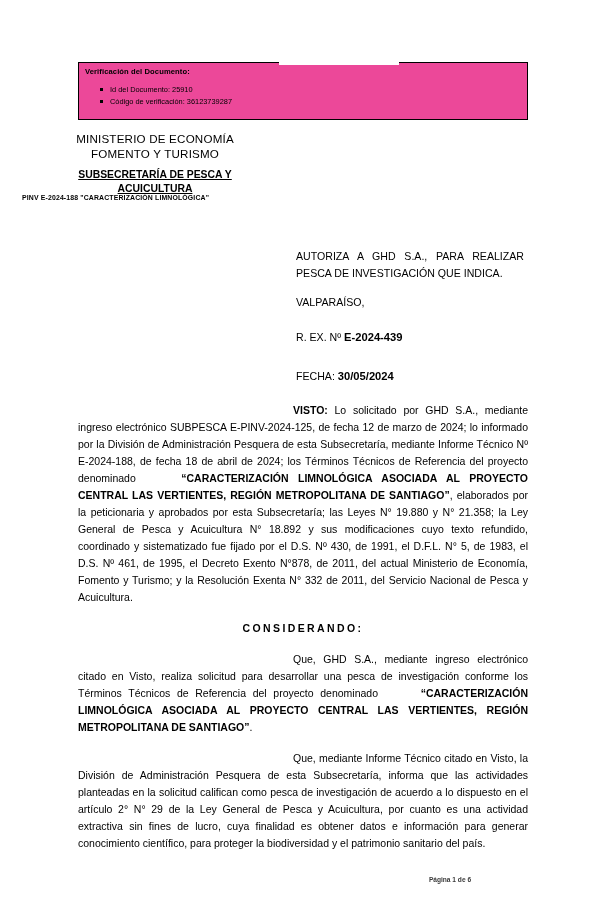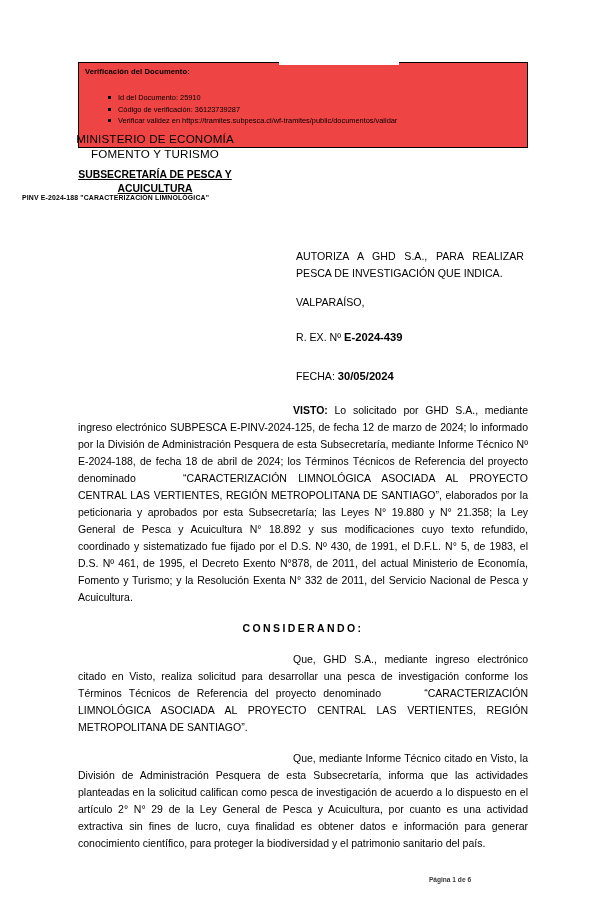--- a/index.html
+++ b/index.html
@@ -27,41 +27,41 @@
 
   
   .verif-box {
     position: absolute;
     left: 78px;
     top: 62px;
     width: 450px;
     box-sizing: border-box;
     border: 1.5px solid #000;
     padding: 4px 6px 5px 6px;
-    background: #ef4444;
+    background: #ec4899;
   }
   .verif-box::before {
     content: "";
     position: absolute;
     left: 200px;
     top: -2px;
     width: 120px;
     height: 4px;
     background: #ffffff;
   }
   .verif-title {
     font-size: 7.6px;
     font-weight: bold;
     letter-spacing: 0.1px;
     margin-bottom: 1px;
     line-height: 1.35;
   }
   .verif-list {
     list-style: none;
-    margin: 15px;
+    margin: 7px;
     padding: 0 0 0 18px;
   }
   .verif-list li {
     position: relative;
     font-size: 7.4px;
     line-height: 1.55;
     white-space: nowrap;
   }
   .verif-list li::before {
     content: "";
@@ -161,21 +161,21 @@
   }
   .indent-visto {
     display: inline-block;
     width: 215px;
   }
   .indent-que {
     display: inline-block;
     width: 215px;
   }
   b.doc-title {
-    font-weight: normal;
+    font-weight: bold;
     margin-left: 36px;
   }
   .center-head {
     text-align: center;
     font-weight: bold;
     letter-spacing: 2.4px;
     margin: 18px 0 16px 0;
   }
 
   
@@ -196,21 +196,20 @@
 </head>
 <body>
 
 <div class="page">
 
   <div class="verif-box">
     <div class="verif-title">Verificación del Documento:</div>
     <ul class="verif-list">
       <li>Id del Documento: 25910</li>
       <li>Código de verificación: 36123739287</li>
-      <li>Verificar validez en https://tramites.subpesca.cl/wf-tramites/public/documentos/validar</li>
     </ul>
   </div>
 
   <div class="ministry">
     <div class="ministry-line">MINISTERIO DE ECONOMÍA</div>
     <div class="ministry-line">FOMENTO Y TURISMO</div>
   </div>
   <div class="subsec">SUBSECRETARÍA DE PESCA Y ACUICULTURA</div>
   <div class="pinv-ref">PINV E-2024-188 "CARACTERIZACIÓN LIMNOLÓGICA"</div>
 

